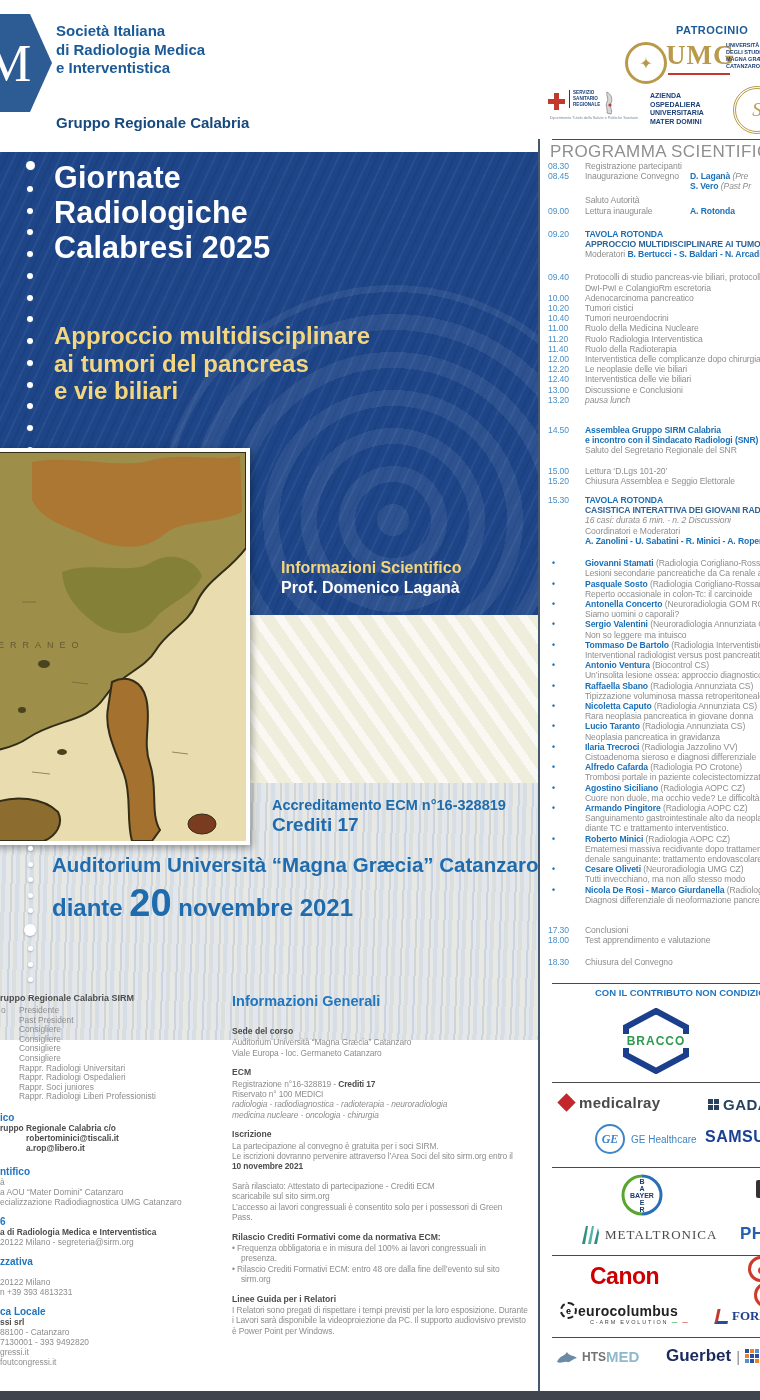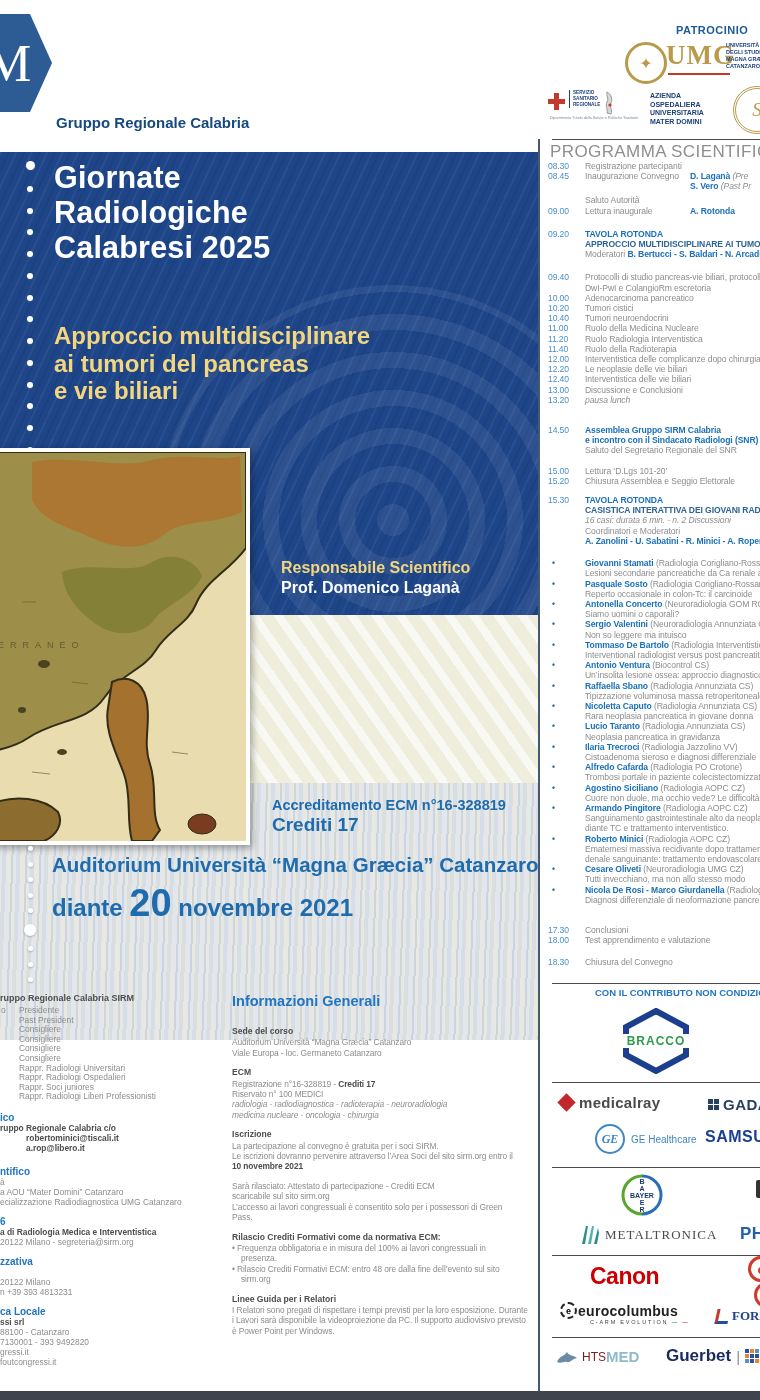--- a/index.html
+++ b/index.html
@@ -131,36 +131,41 @@
   .esa-e{width:20px;height:20px;border:3px solid #cf3a2a;border-radius:50%;color:#cf3a2a;font-weight:bold;
      font-size:13px;display:flex;align-items:center;justify-content:center;}
   .euro-gear{width:13px;height:13px;border:2px dashed #222;border-radius:50%;font-size:9px;font-weight:bold;
      display:flex;align-items:center;justify-content:center;margin-right:1px;}
   .euro-text{color:#222;font-weight:bold;font-size:14px;letter-spacing:.3px;}
   .carm{position:absolute;left:30px;top:17px;color:#444;font-size:5.5px;letter-spacing:1.8px;}
   .carm b.gg{color:#2e9b4e;} .carm b.rr{color:#c23a2e;}
   .formed-icon{display:inline-block;width:10px;height:12px;border-left:3px solid #c23a2e;border-bottom:3px solid #234f9e;
      transform:skewX(-12deg);margin-right:3px;}
   .formed-text{color:#1f3f8f;font-weight:bold;font-size:13px;font-family:"Liberation Serif","DejaVu Serif",serif;}
-  .hts-text{color:#7f1d1d;font-weight:normal;font-size:12px;margin-left:4px;}
+  .hts-text{color:#737373;font-weight:bold;font-size:12px;margin-left:4px;}
   .med-text{color:#8fb9cc;font-weight:bold;font-size:15px;}
   .guerbet{color:#1b2a5e;font-weight:bold;font-size:17px;}
   .gsep{color:#8d8d8d;font-size:15px;margin:0 5px;}
   .mosaic{display:inline-grid;grid-template-columns:4px 4px 4px;grid-gap:1px;}
   .mosaic i{width:4px;height:4px;}
   .cutlogo{position:absolute;width:6px;height:18px;background:#333;border-radius:2px;}
 </style>
 </head>
 <body>
 
 <div class="page">
 
   <div class="brand-logo">
       <span>M</span>
     </div>
+  <div class="brand-text">
+    <div>Società Italiana</div>
+    <div>di Radiologia Medica</div>
+    <div>e Interventistica</div>
+  </div>
   <div class="brand-group">Gruppo Regionale Calabria</div>
 
   <div class="hero">
     <div class="tex1"></div>
     <div class="tex2"></div>
   </div>
   <div class="dots-col dots-top">
       <span class="dot" style="width: 9px; height: 9px;"></span>
       <span class="dot" style="width: 6px; height: 6px;"></span>
       <span class="dot" style="width: 6px; height: 6px;"></span>
@@ -180,21 +185,21 @@
     <div>Giornate</div>
     <div>Radiologiche</div>
     <div>Calabresi 2025</div>
   </div>
   <div class="hero-sub">
     <div>Approccio multidisciplinare</div>
     <div>ai tumori del pancreas</div>
     <div>e vie biliari</div>
   </div>
   <div class="resp">
-    <div class="r1">Responsabile Scientifico</div>
+    <div class="r1">Informazioni Scientifico</div>
     <div class="r2">Prof. Domenico Laganà</div>
   </div>
 
   <div class="venue-top"></div>
   <div class="venue-bottom"></div>
 
   <div class="map">
     <svg width="254" height="389" viewBox="0 0 254 389">
       <rect width="254" height="389" fill="#e9ddb0"></rect>
       <path d="M0 0 H254 V96 C236 120 214 128 204 152 C196 172 176 178 164 198 C152 218 128 222 112 246 C96 270 62 268 36 286 C20 297 8 296 0 300 Z" fill="#9d8f49" stroke="#332d17" stroke-width="2"></path>

